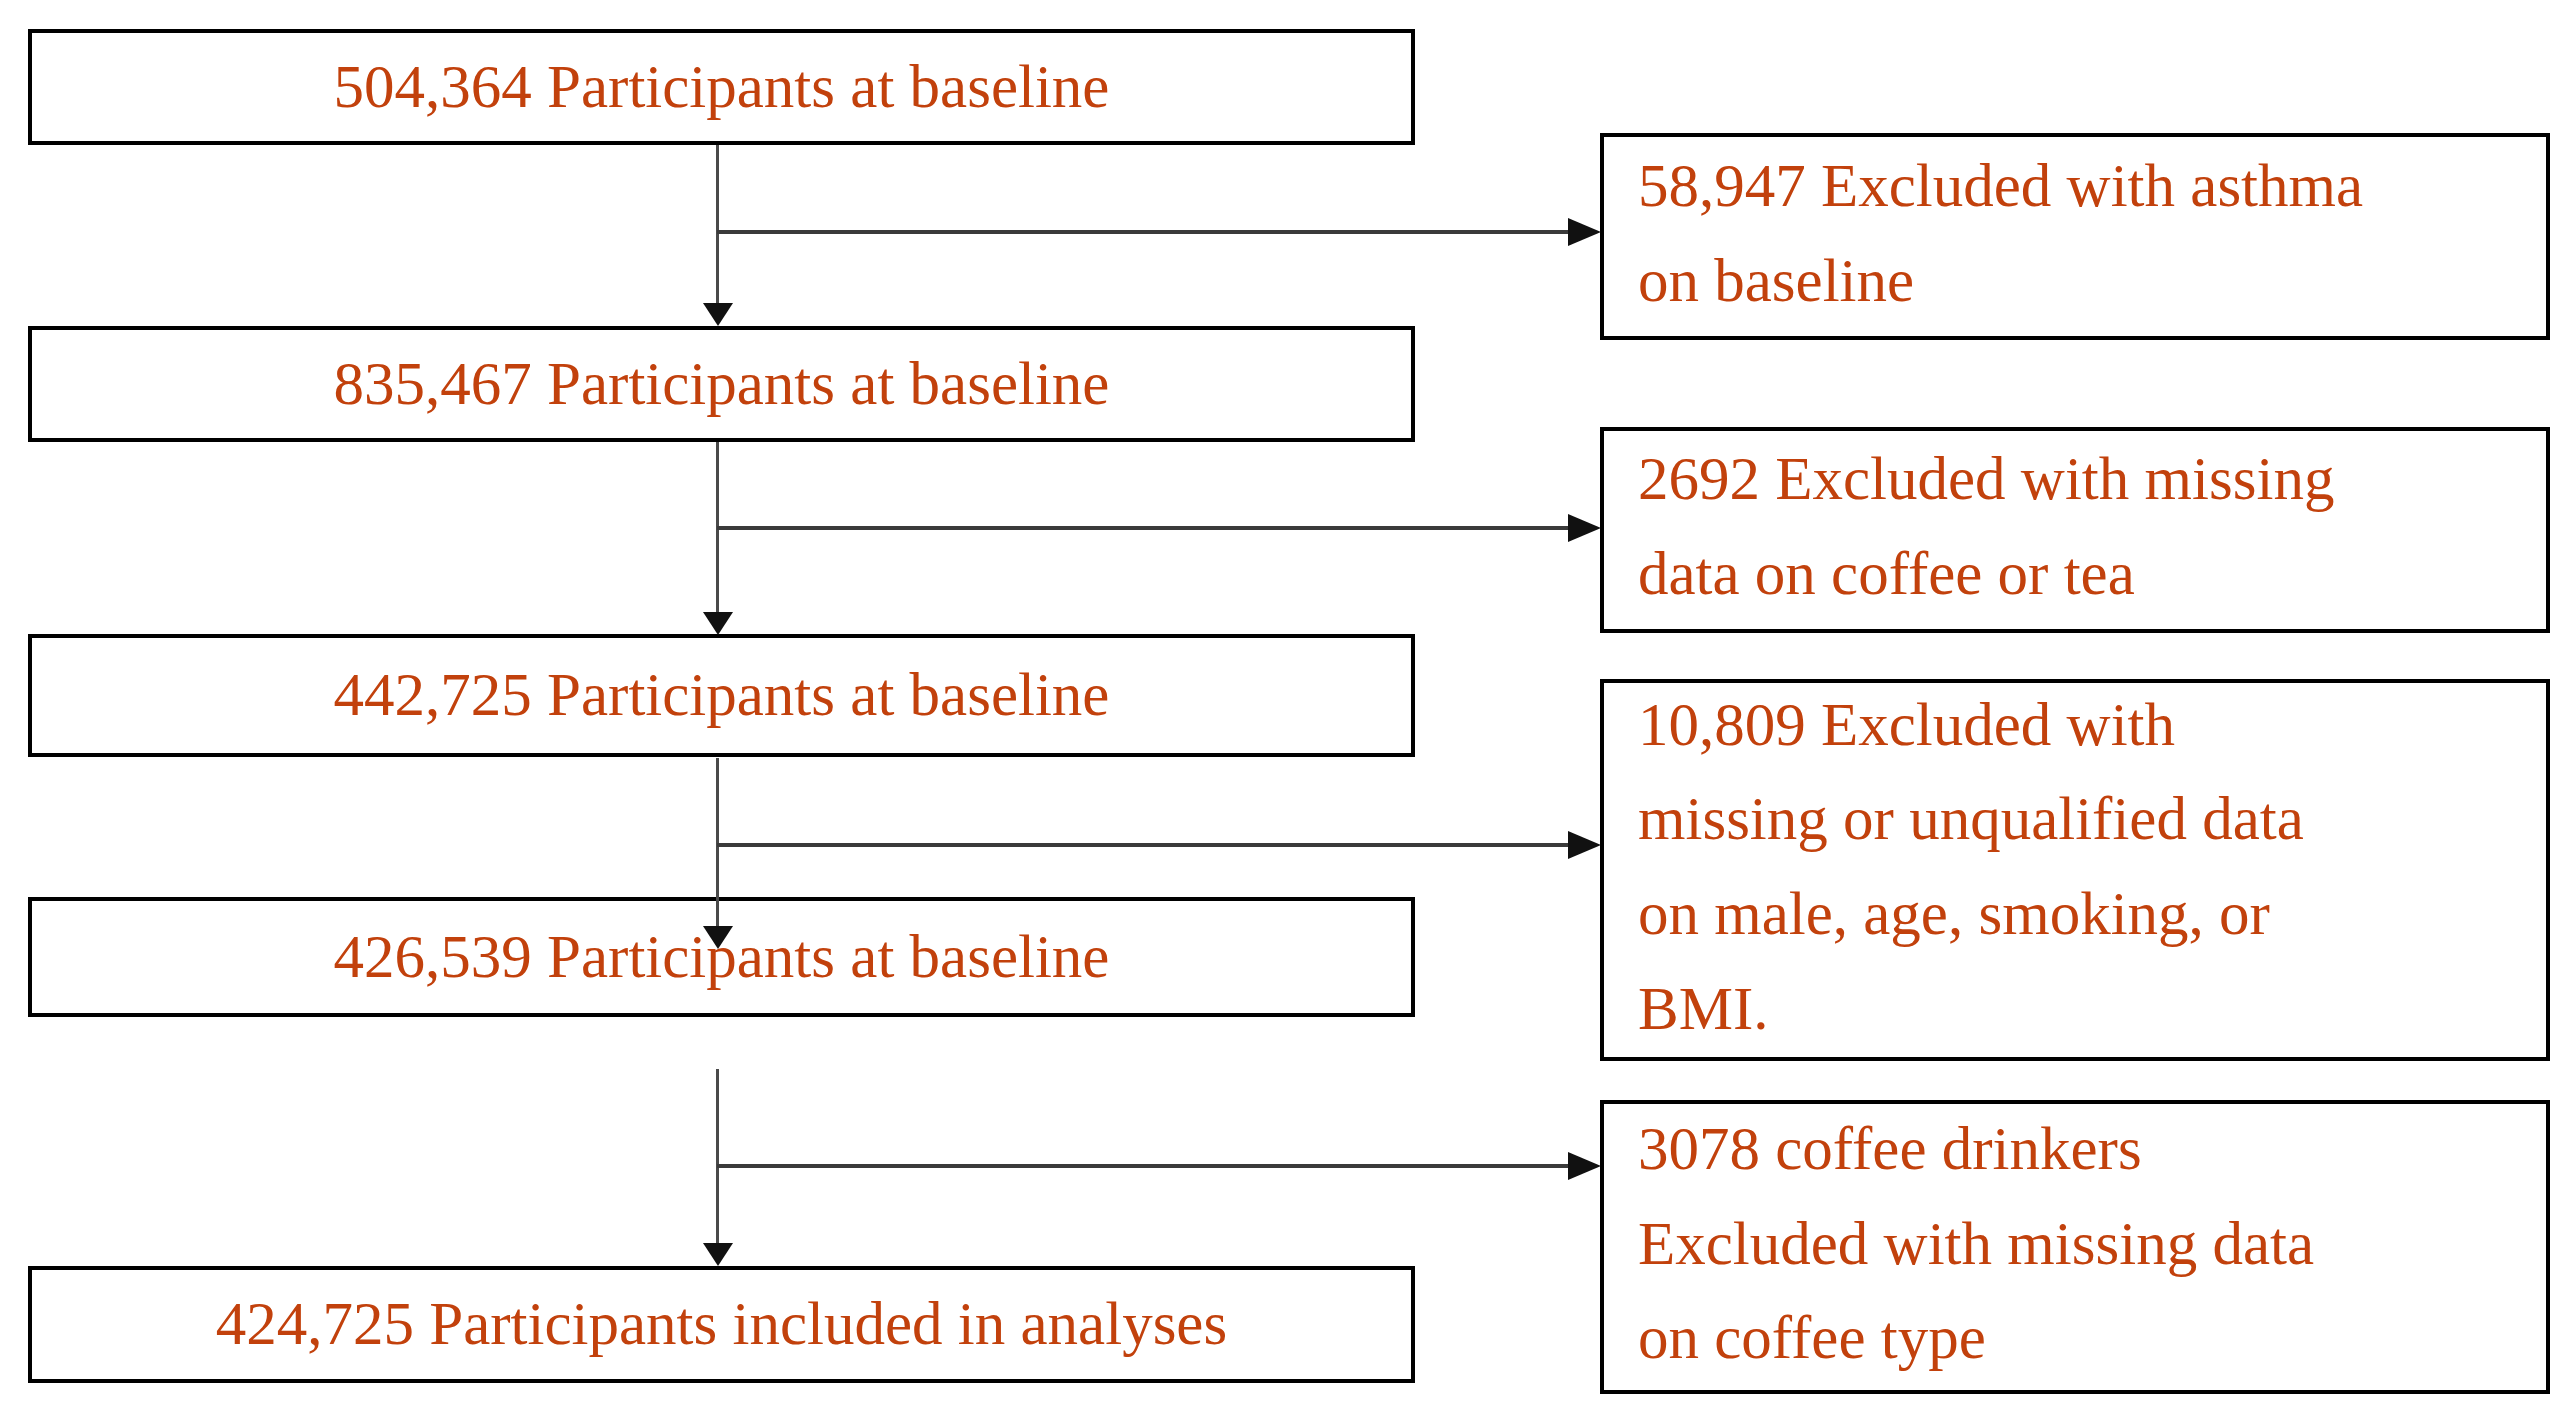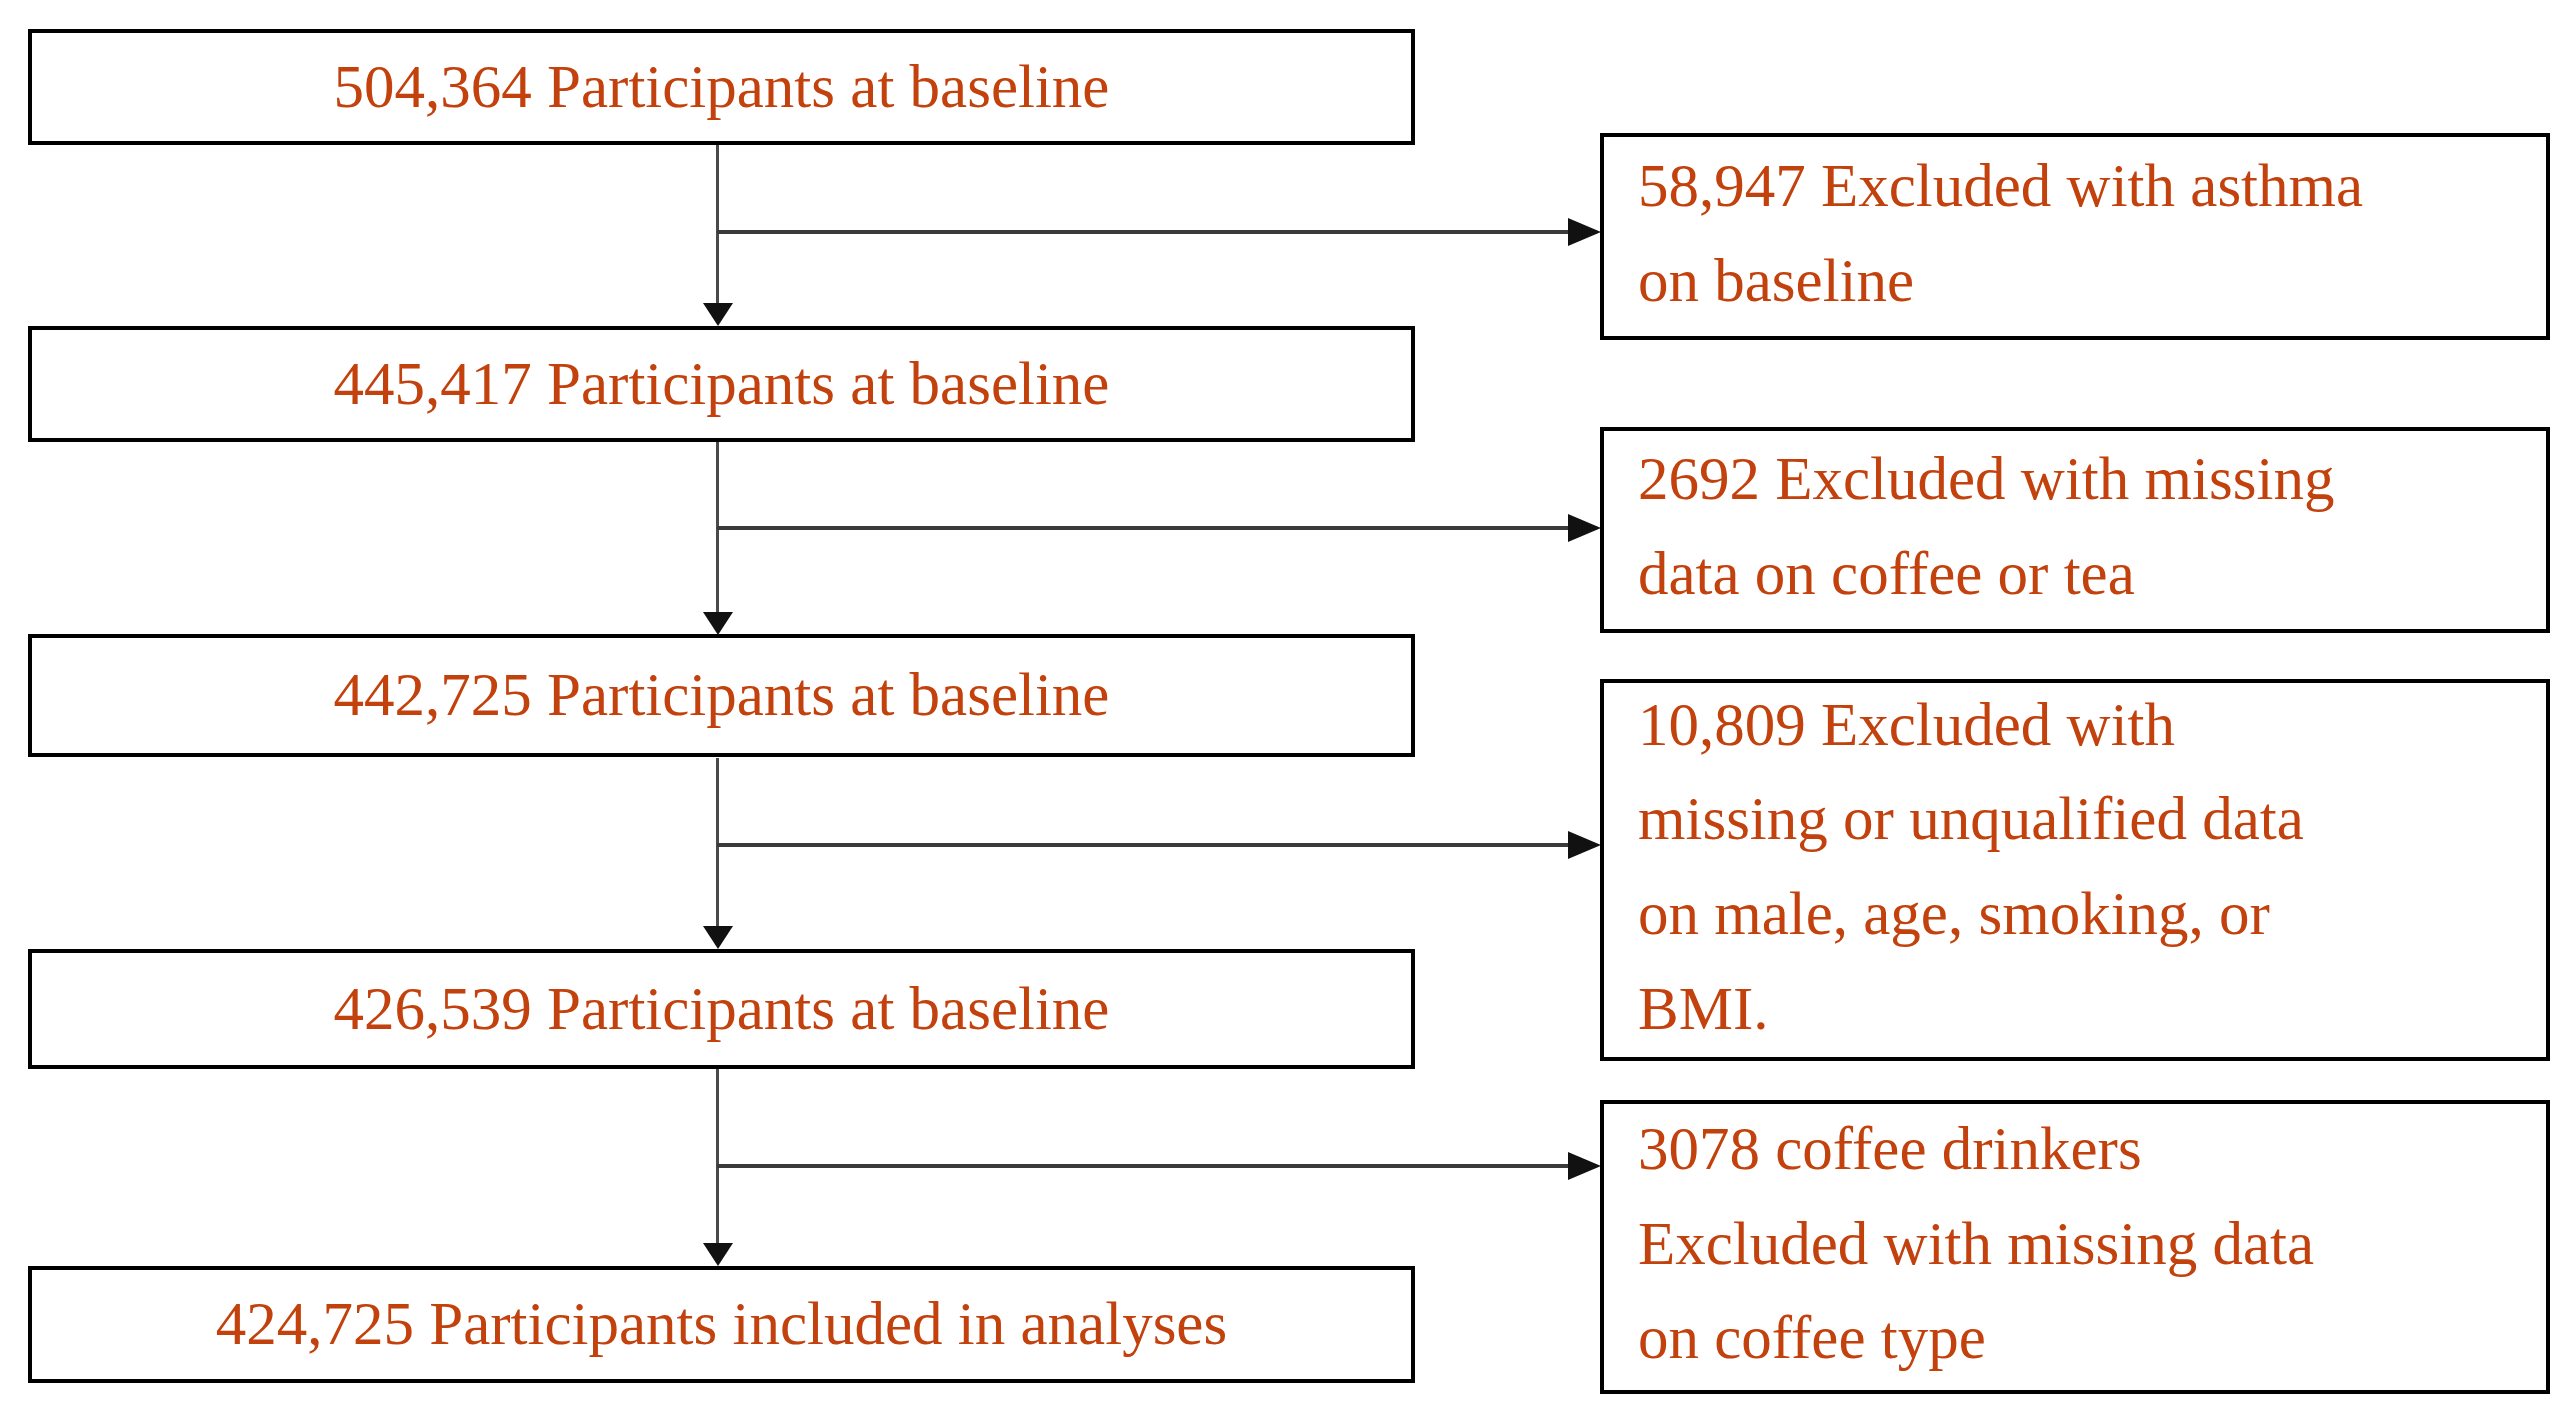--- a/index.html
+++ b/index.html
@@ -41,21 +41,21 @@
     text-align: left;
     font-size: 61px;
     line-height: 1.55;
     padding: 0 18px 6px 34px;
     white-space: pre-line;
   }
 
   .m1 { top: 29px;   height: 116px; }
   .m2 { top: 326px;  height: 116px; }
   .m3 { top: 634px;  height: 123px; }
-  .m4 { top: 949px;  height: 120px; }
+  .m4 { top: 897px;  height: 120px; }
   .m5 { top: 1266px; height: 117px; }
 
   .e1 { top: 133px;  height: 207px; }
   .e2 { top: 427px;  height: 206px; }
   .e3 { top: 679px;  height: 382px; }
   .e4 { top: 1100px; height: 294px; }
 
   
   .vline {
     position: absolute;
@@ -111,21 +111,21 @@
 </style>
 </head>
 <body>
 
 <div id="canvas">
 
   <div class="box main-box m1">
     <span>504,364 Participants at baseline</span>
   </div>
   <div class="box main-box m2">
-    <span>445,417 Participants at baseline</span>
+    <span>835,467 Participants at baseline</span>
   </div>
   <div class="box main-box m3">
     <span>442,725 Participants at baseline</span>
   </div>
   <div class="box main-box m4">
     <span>426,539 Participants at baseline</span>
   </div>
   <div class="box main-box m5">
     <span>424,725 Participants included in analyses</span>
   </div>

